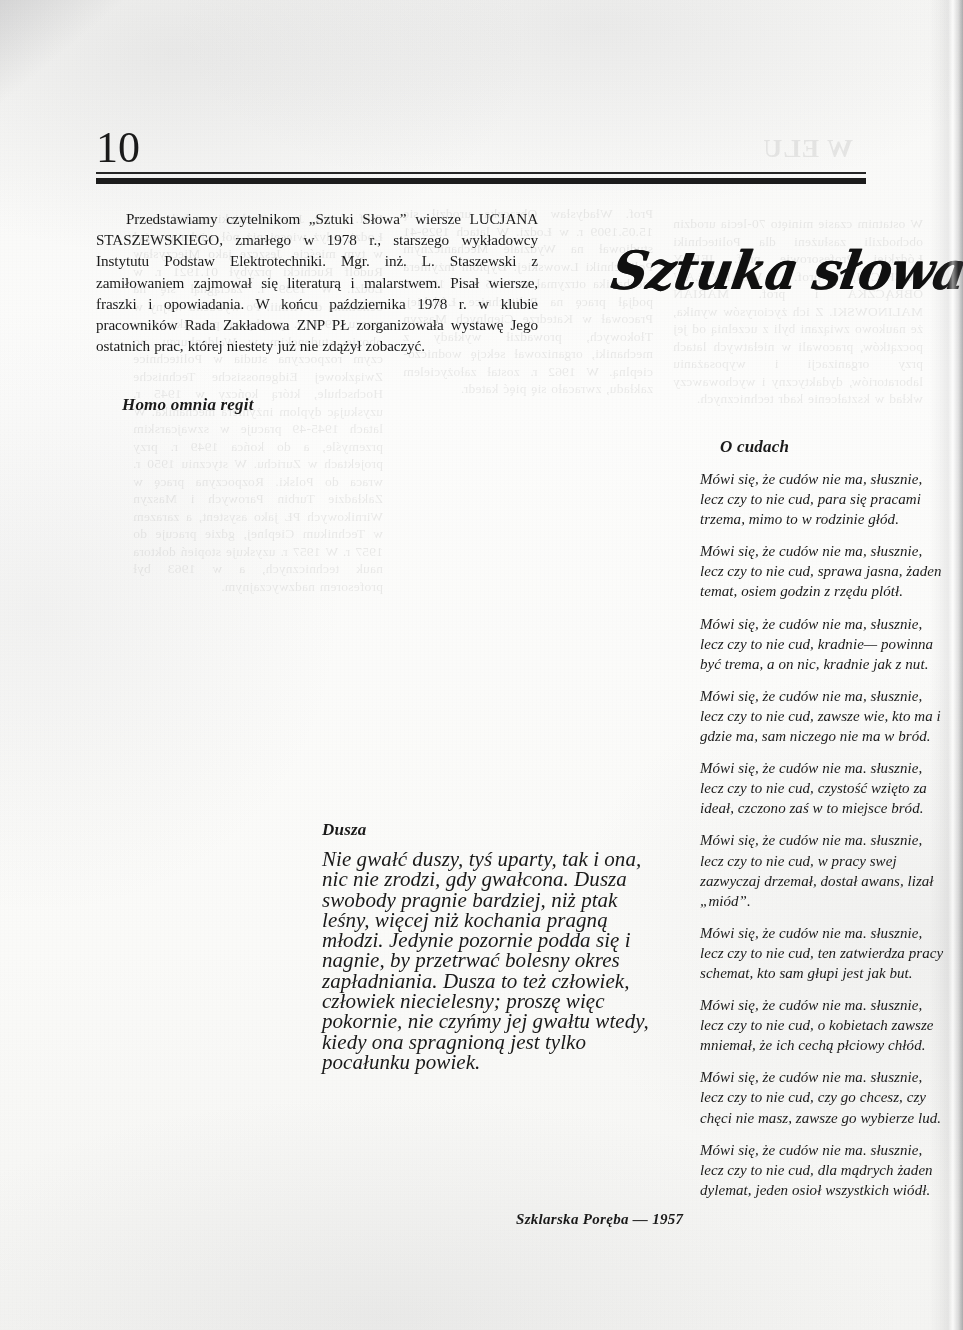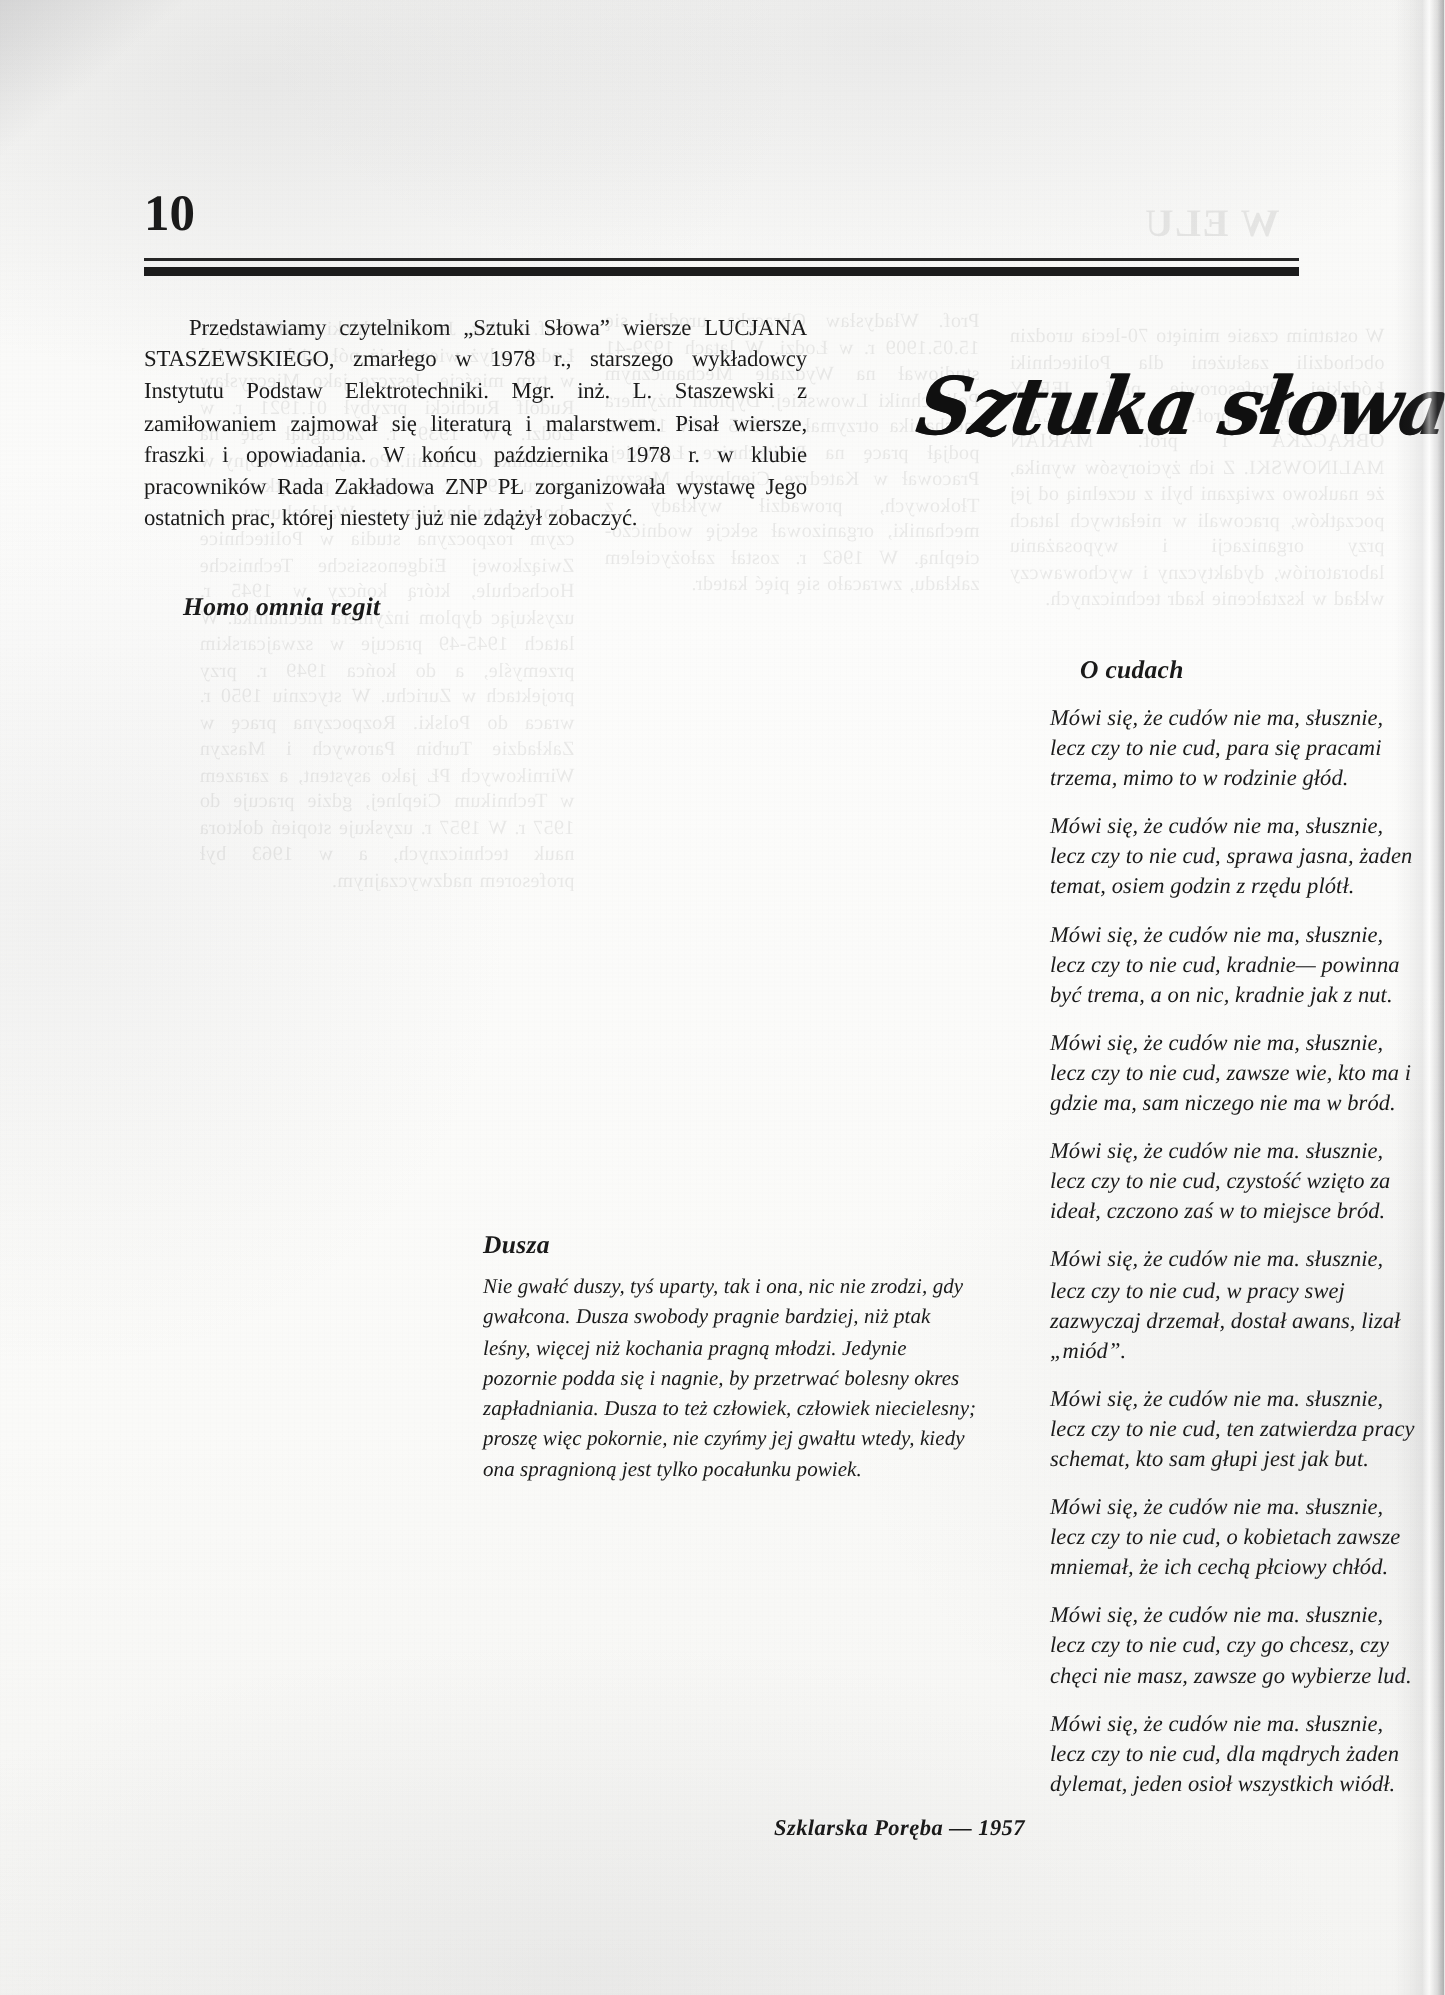--- a/index.html
+++ b/index.html
@@ -103,22 +103,22 @@
     position: absolute;
     inset: 0;
     z-index: 4;
   }
 
   
   .folio {
     position: absolute;
     left: 96px;
     top: 126px;
-    font-size: 34px;
-    font-weight: bold;
+    font-size: 44px;
+    font-weight: normal;
     line-height: 1;
     letter-spacing: 0px;
   }
   .rule-thin {
     position: absolute;
     left: 96px;
     top: 172px;
     width: 770px;
     height: 2px;
     background: #262626;
@@ -179,21 +179,21 @@
     font-size: 15.4px;
     line-height: 20.4px;
     letter-spacing: 0.05px;
   }
   .poem .stanza:last-child { margin-bottom: 0; }
 
   #poem-homo      { left: 116px; top: 395px;  width: 430px; }
   #poem-homo h2   { margin-left: 6px; }
   #poem-dusza     { left: 322px; top: 820px;  width: 330px; }
   #poem-dusza h2  { margin-left: 0px; }
-  #poem-dusza .stanza { font-size: 14px; line-height: 20.3px; }
+  #poem-dusza .stanza { font-size: 21px; line-height: 20.3px; }
   #poem-ocudach   { left: 700px; top: 437px;  width: 245px; }
   #poem-ocudach h2{ margin-left: 20px; }
   #poem-ocudach .stanza { font-size: 15px; line-height: 20.1px; margin-bottom: 8px; margin-top: 12px; }
 
   .place-date {
     position: absolute;
     left: 516px;
     top: 1211px;
     font-style: italic;
     font-weight: bold;

